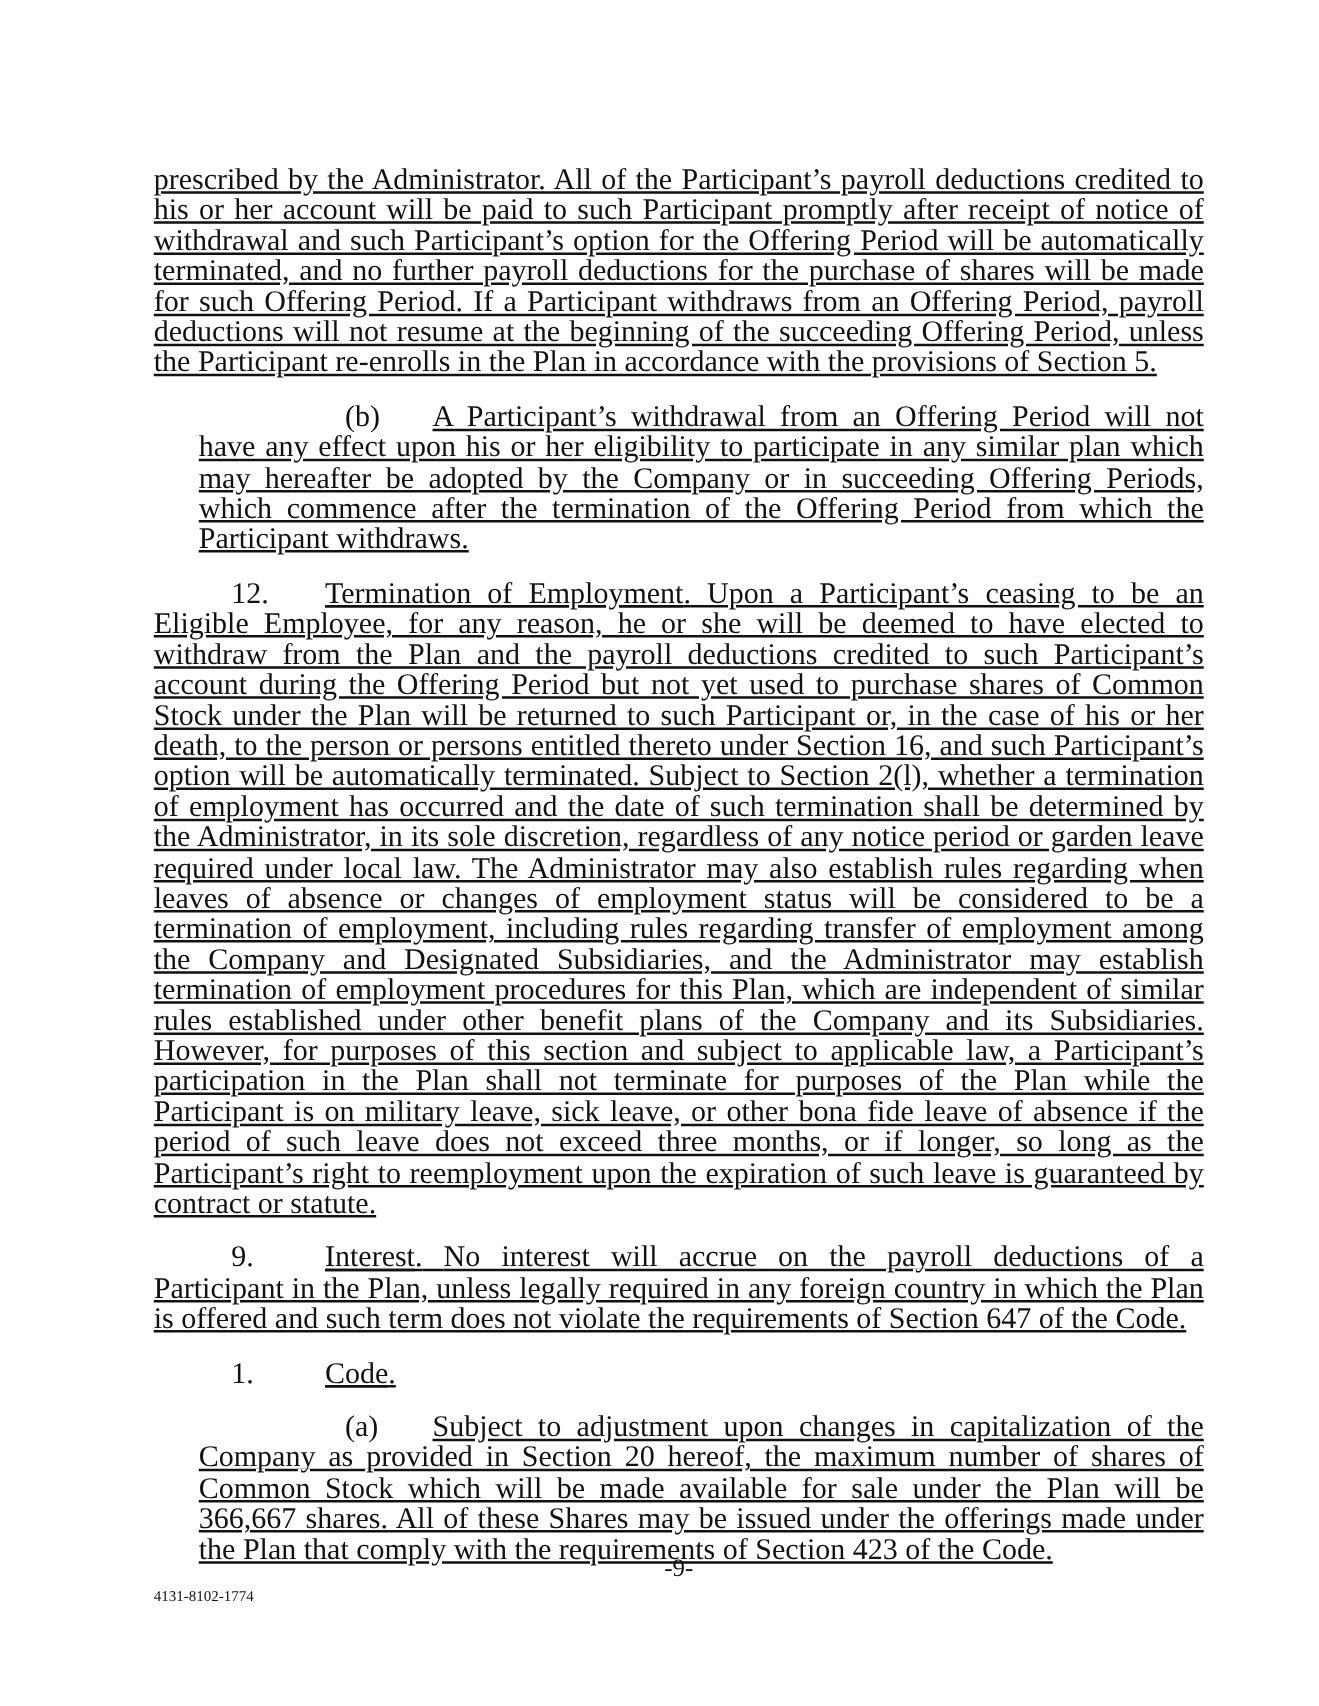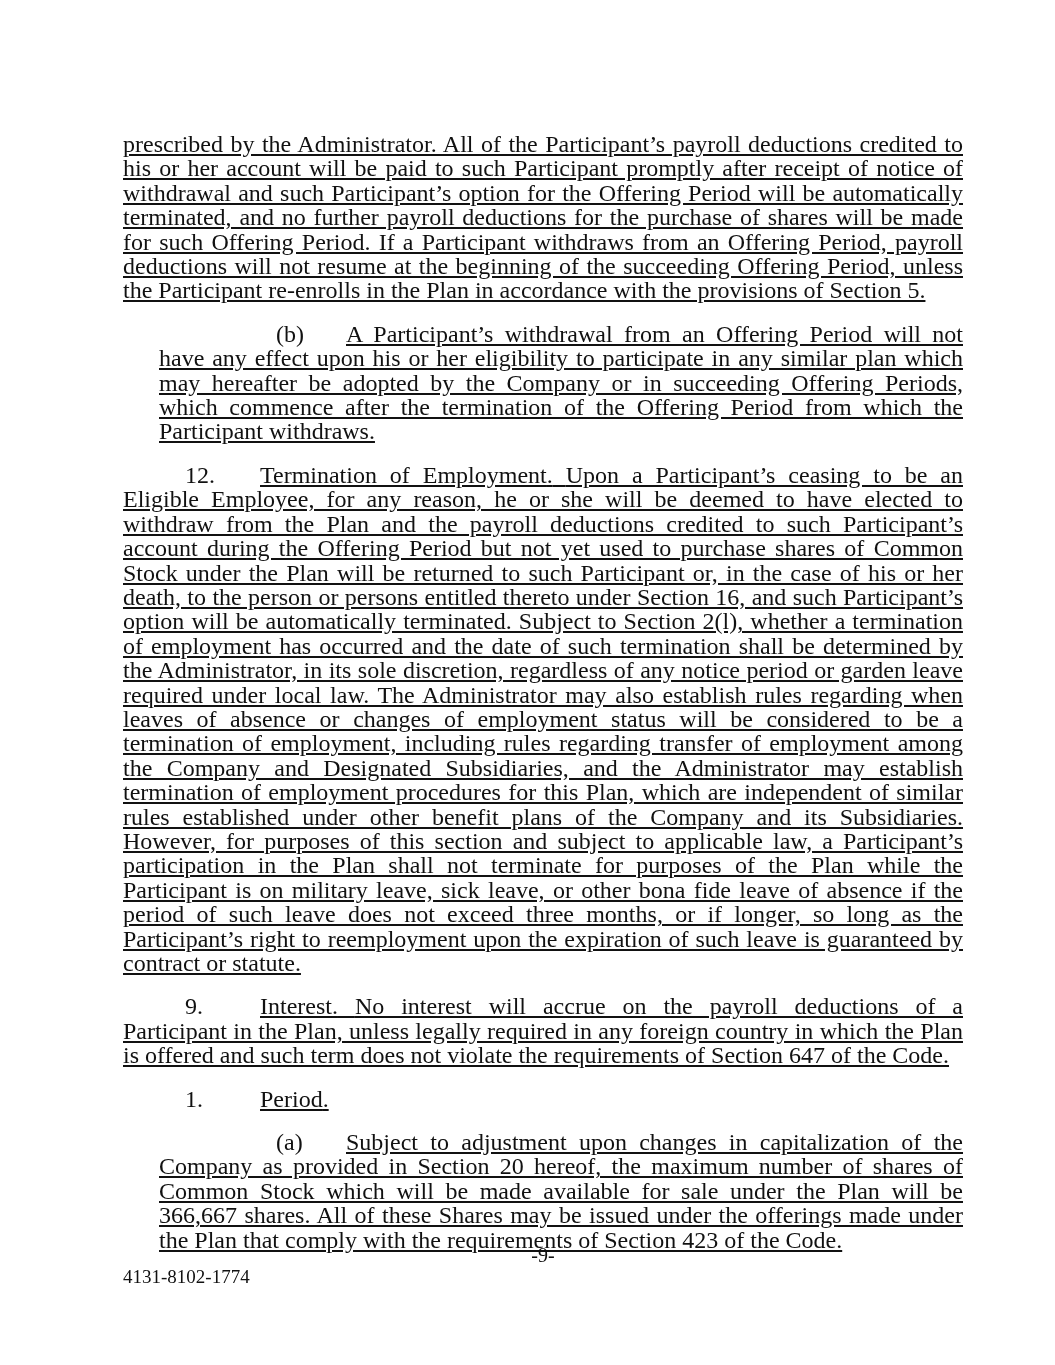--- a/index.html
+++ b/index.html
@@ -56,40 +56,40 @@
     top: 1243px;
     width: 840px;
     text-align: center;
     font-size: 20px;
     line-height: 24px;
   }
   .footer-docid {
     position: absolute;
     left: 123px;
     top: 1268px;
-    font-size: 19px;
+    font-size: 12px;
     line-height: 18px;
   }
 </style>
 </head>
 <body>
 
 <div class="page">
 
   <div class="body-text">
 
     <p class="para cont"><span>prescribed by the Administrator.  All of the Participant’s payroll deductions credited to his or her account will be paid to such Participant promptly after receipt of notice of withdrawal and such Participant’s option for the Offering Period will be automatically terminated, and no further payroll deductions for the purchase of shares will be made for such Offering Period.  If a Participant withdraws from an Offering Period, payroll deductions will not resume at the beginning of the succeeding Offering Period, unless the Participant re-enrolls in the Plan in accordance with the provisions of Section 5.</span></p>
 
     <p class="para sub"><span class="sub-marker">(b)</span><span>A Participant’s withdrawal from an Offering Period will not have any effect upon his or her eligibility to participate in any similar plan which may hereafter be adopted by the Company or in succeeding Offering Periods, which commence after the termination of the Offering Period from which the Participant withdraws.</span></p>
 
     <p class="para sec"><span class="sec-num">12.</span><span class="u">Termination of Employment</span><span>.</span>  <span>Upon a Participant’s ceasing to be an Eligible Employee, for any reason, he or she will be deemed to have elected to withdraw from the Plan and the payroll deductions credited to such Participant’s account during the Offering Period but not yet used to purchase shares of Common Stock under the Plan will be returned to such Participant or, in the case of his or her death, to the person or persons entitled thereto under Section 16, and such Participant’s option will be automatically terminated.  Subject to Section 2(l), whether a termination of employment has occurred and the date of such termination shall be determined by the Administrator, in its sole discretion, regardless of any notice period or garden leave required under local law.  The Administrator may also establish rules regarding when leaves of absence or changes of employment status will be considered to be a termination of employment, including rules regarding transfer of employment among the Company and Designated Subsidiaries, and the Administrator may establish termination of employment procedures for this Plan, which are independent of similar rules established under other benefit plans of the Company and its Subsidiaries.  However, for purposes of this section and subject to applicable law, a Participant’s participation in the Plan shall not terminate for purposes of the Plan while the Participant is on military leave, sick leave, or other bona fide leave of absence if the period of such leave does not exceed three months, or if longer, so long as the Participant’s right to reemployment upon the expiration of such leave is guaranteed by contract or statute.</span></p>
 
     <p class="para sec"><span class="sec-num">9.</span><span class="u">Interest</span><span>.</span>  <span>No interest will accrue on the payroll deductions of a Participant in the Plan, unless legally required in any foreign country in which the Plan is offered and such term does not violate the requirements of Section 647 of the Code.</span></p>
 
-    <p class="para sec"><span class="sec-num">1.</span><span class="u">Period</span><span>.</span></p>
+    <p class="para sec"><span class="sec-num">1.</span><span class="u">Code</span><span>.</span></p>
 
     <p class="para sub"><span class="sub-marker">(a)</span><span>Subject to adjustment upon changes in capitalization of the Company as provided in Section 20 hereof, the maximum number of shares of Common Stock which will be made available for sale under the Plan will be 366,667 shares.  All of these Shares may be issued under the offerings made under the Plan that comply with the requirements of Section 423 of the Code.</span></p>
 
 
   </div>
 
   <div class="footer-pagenum">-9-</div>
 
   <div class="footer-docid">4131-8102-1774</div>
 

